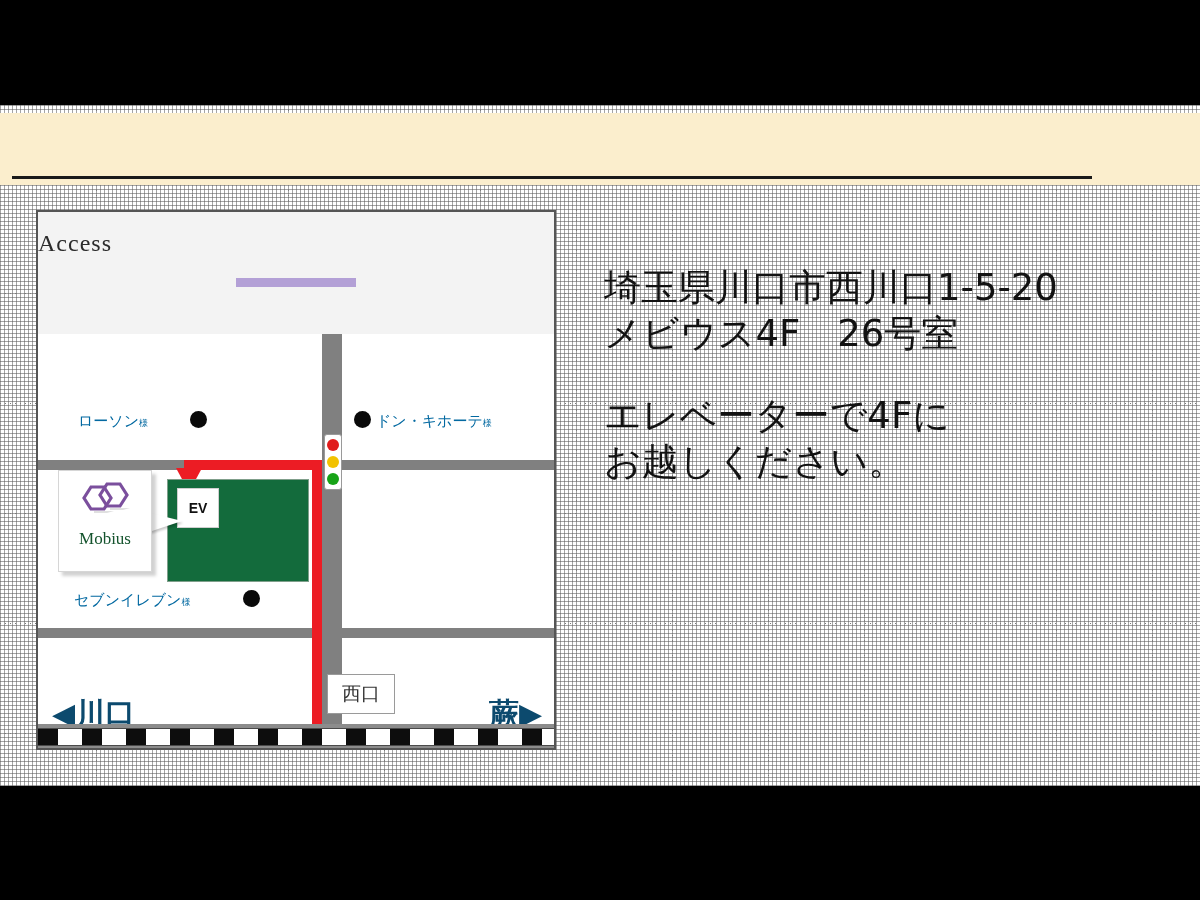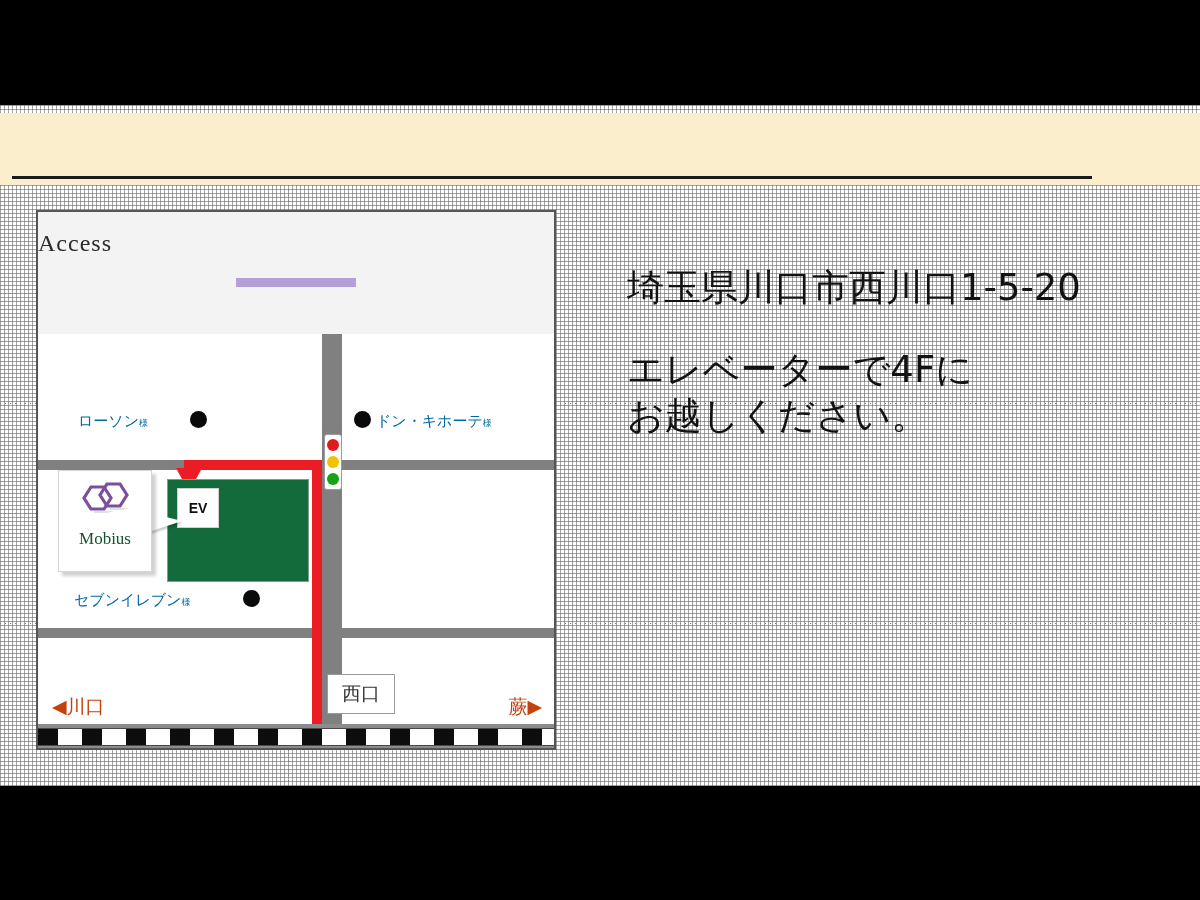--- a/index.html
+++ b/index.html
@@ -101,29 +101,29 @@
   #rail-top{position:absolute;left:0;top:0;width:100%;height:4px;background:#8c8c8c;}
   #rail-bot{position:absolute;left:0;bottom:0;width:100%;height:4px;background:#8c8c8c;}
   #rail-ties{position:absolute;left:0;top:4px;width:100%;height:18px;
      background-image:repeating-linear-gradient(to right,#0d0d0d 0 20px,#ffffff 20px 44px);
      border-top:1px solid #4a4a4a;border-bottom:1px solid #4a4a4a;box-sizing:border-box;}
 
   #station-plate{position:absolute;left:188px;top:494px;width:172px;height:62px;background:#0b0b0b;
      display:flex;align-items:center;justify-content:center;}
   #station-name{font-family:"DejaVu Sans",sans-serif;font-size:30px;color:#fff;letter-spacing:1px;}
 
-  .dir{position:absolute;font-family:"DejaVu Sans",sans-serif;font-size:19px;color:#c2410c;white-space:nowrap;}
+  .dir{position:absolute;font-family:"DejaVu Sans",sans-serif;font-size:30px;color:#0c4a6e;white-space:nowrap;font-weight:bold;}
   #dir-left{left:14px;top:482px;}
   #dir-right{right:12px;top:482px;}
 
   
   #info{position:absolute;left:604px;top:160px;width:580px;}
   .info-block{margin-bottom:36px;}
   .info-line{font-family:"DejaVu Sans","Liberation Sans",sans-serif;font-size:37px;line-height:46px;
-     color:#121212;white-space:pre;padding-left:23px;}
+     color:#121212;white-space:pre;}
 </style>
 </head>
 <body>
 
 <div id="stage">
 
   <div class="bar" id="bar-top"></div>
   <div class="bar" id="bar-bottom"></div>
 
   <div id="slide">
@@ -211,20 +211,21 @@
         <div id="rail-bot"></div>
       </div>
 
 
     </div>
 
     <div id="info">
 
       <div class="info-block">
         <div class="info-line">埼玉県川口市西川口1-5-20</div>
+        <div class="info-line">メビウス4F　26号室</div>
       </div>
 
 
       <div class="info-block">
         <div class="info-line">エレベーターで4Fに</div>
         <div class="info-line">お越しください。</div>
       </div>
 
     </div>
 

